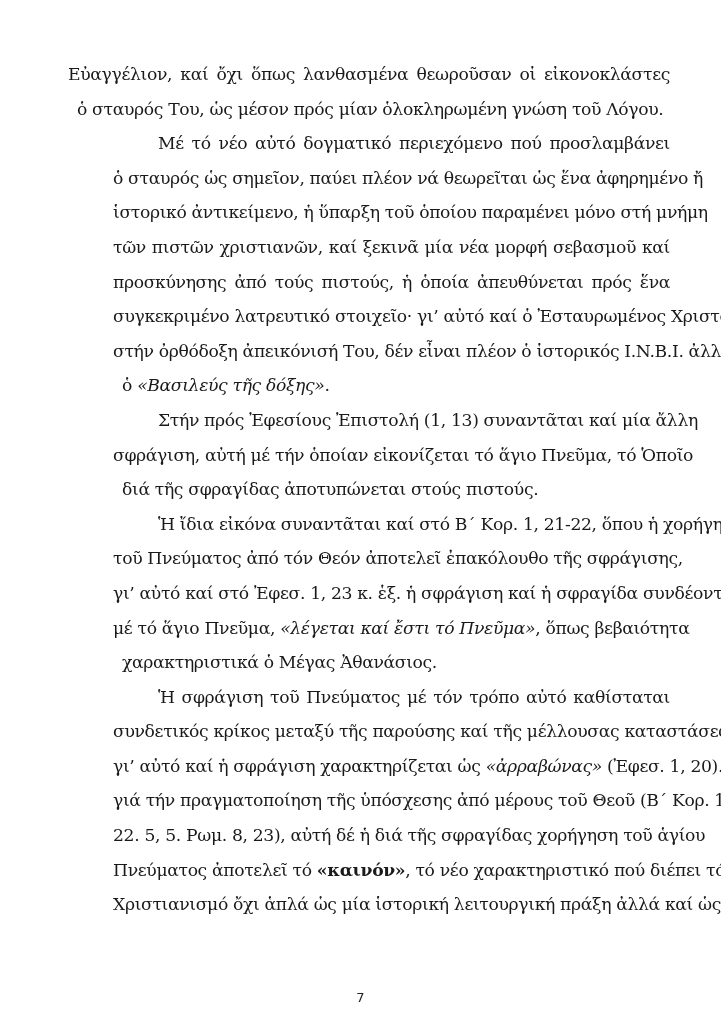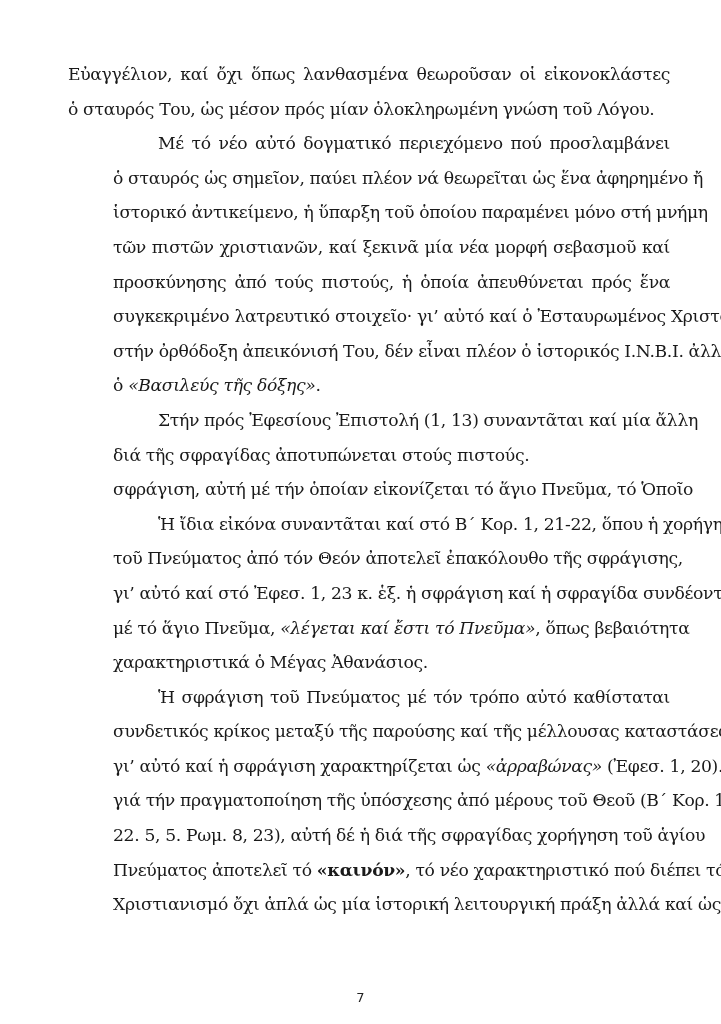--- a/index.html
+++ b/index.html
@@ -34,20 +34,21 @@
     }
     .line {
       display: block;
       text-align: justify;
       text-align-last: justify;
       white-space: nowrap;
       height: 34.6px;
     }
     .line.last {
       text-align-last: left;
+      margin-left: 9px;
     }
     .line.indent {
       padding-left: 45px;
     }
     em { font-style: italic; }
     strong { font-weight: bold; }
     .page-number {
       position: absolute;
       left: 0;
       width: 721px;
@@ -74,22 +75,22 @@
     <span class="line">ἱστορικό ἀντικείμενο, ἡ ὕπαρξη τοῦ ὁποίου παραμένει μόνο στή μνήμη</span>
     <span class="line">τῶν πιστῶν χριστιανῶν, καί ξεκινᾶ μία νέα μορφή σεβασμοῦ καί</span>
     <span class="line">προσκύνησης ἀπό τούς πιστούς, ἡ ὁποία ἀπευθύνεται πρός ἕνα</span>
     <span class="line">συγκεκριμένο λατρευτικό στοιχεῖο· γι’ αὐτό καί ὁ Ἐσταυρωμένος Χριστός,</span>
     <span class="line">στήν ὀρθόδοξη ἀπεικόνισή Του, δέν εἶναι πλέον ὁ ἱστορικός I.N.B.I. ἀλλά</span>
     <span class="line last"><span>ὁ </span><em>«Βασιλεύς τῆς δόξης»</em><span>.</span></span>
   </div>
 
   <div class="para">
     <span class="line indent">Στήν πρός Ἐφεσίους Ἐπιστολή (1, 13) συναντᾶται καί μία ἄλλη</span>
+    <span class="line">σφράγιση, αὐτή μέ τήν ὁποίαν εἰκονίζεται τό ἅγιο Πνεῦμα, τό Ὁποῖο</span>
     <span class="line last">διά τῆς σφραγίδας ἀποτυπώνεται στούς πιστούς.</span>
-    <span class="line">σφράγιση, αὐτή μέ τήν ὁποίαν εἰκονίζεται τό ἅγιο Πνεῦμα, τό Ὁποῖο</span>
   </div>
 
   <div class="para">
     <span class="line indent">Ἡ ἴδια εἰκόνα συναντᾶται καί στό Β΄ Κορ. 1, 21-22, ὅπου ἡ χορήγηση</span>
     <span class="line">τοῦ Πνεύματος ἀπό τόν Θεόν ἀποτελεῖ ἐπακόλουθο τῆς σφράγισης,</span>
     <span class="line">γι’ αὐτό καί στό Ἐφεσ. 1, 23 κ. ἑξ. ἡ σφράγιση καί ἡ σφραγίδα συνδέονται</span>
     <span class="line"><span>μέ τό ἅγιο Πνεῦμα, </span><em>«λέγεται καί ἔστι τό Πνεῦμα»</em><span>, ὅπως βεβαιότητα</span></span>
     <span class="line last">χαρακτηριστικά ὁ Μέγας Ἀθανάσιος.</span>
   </div>
 

